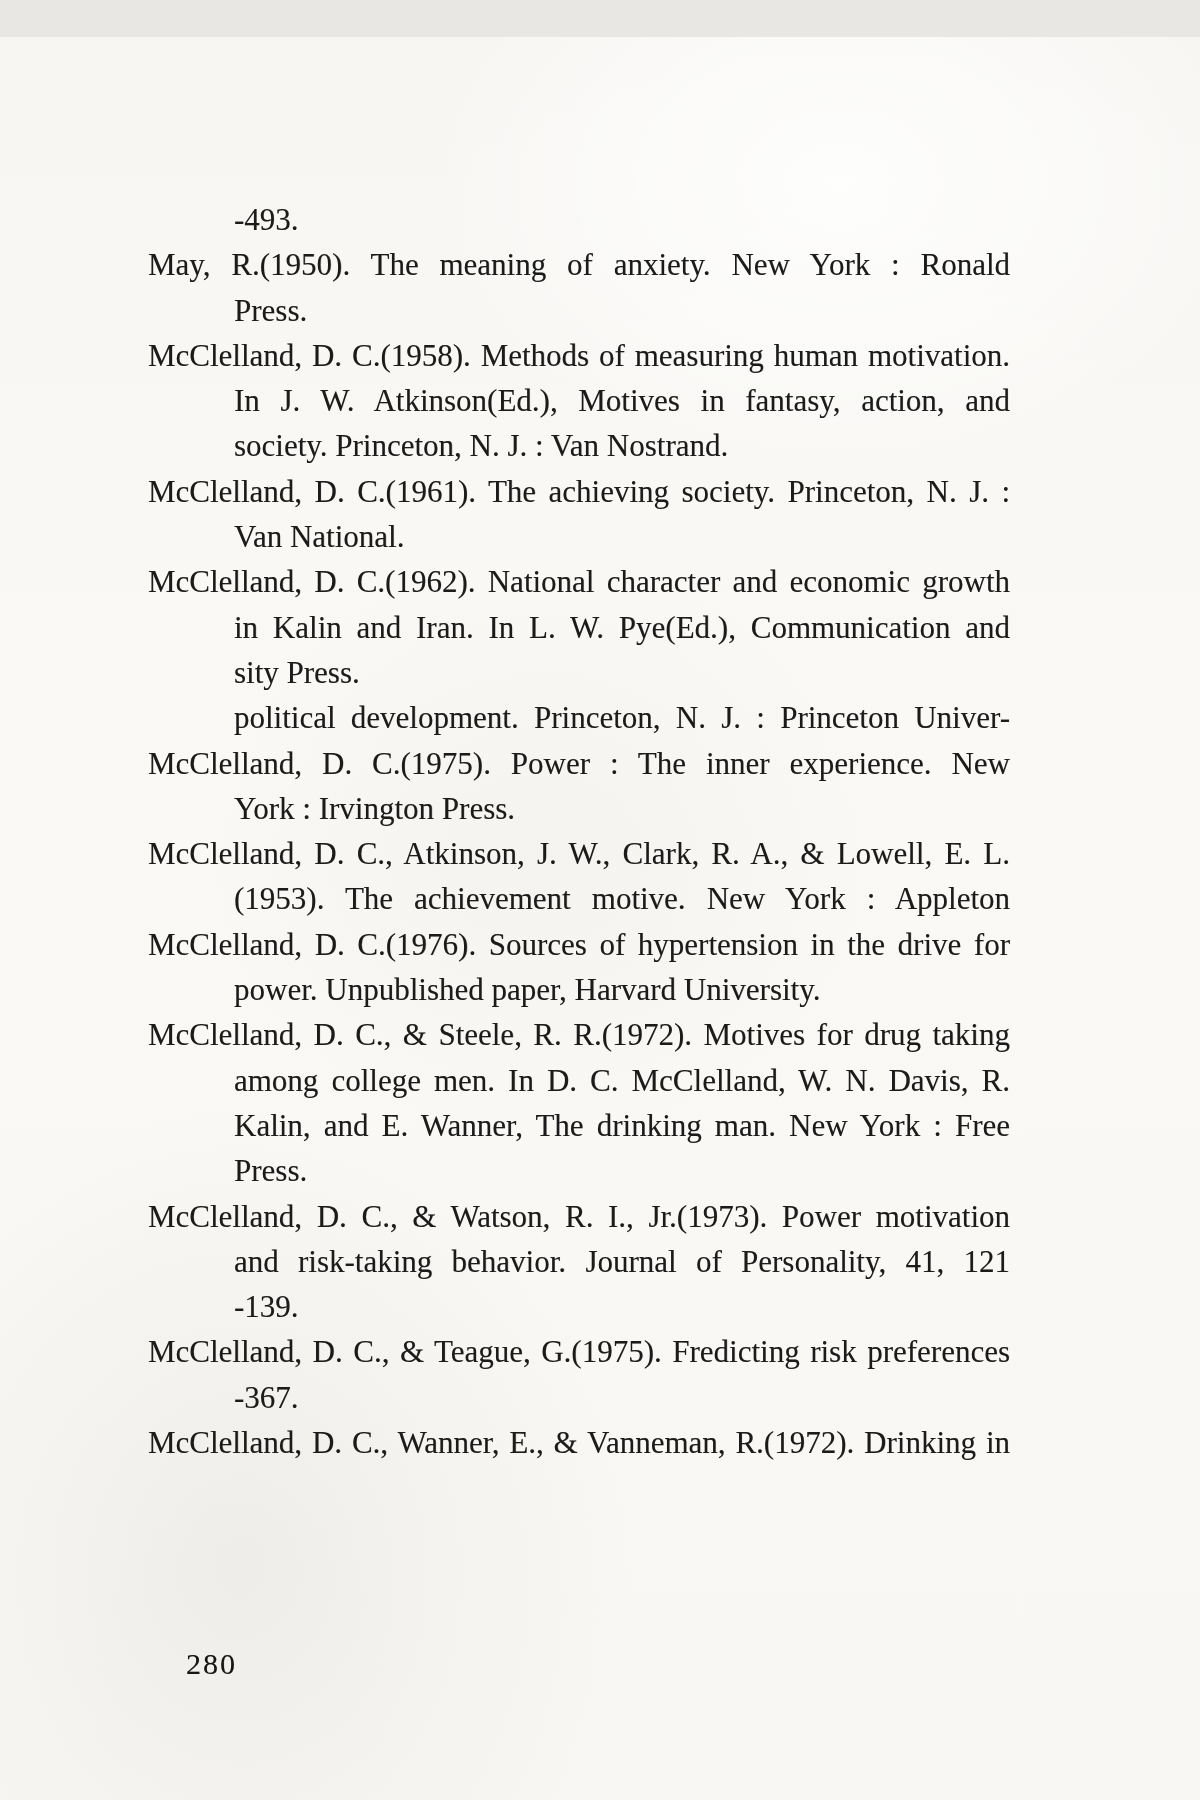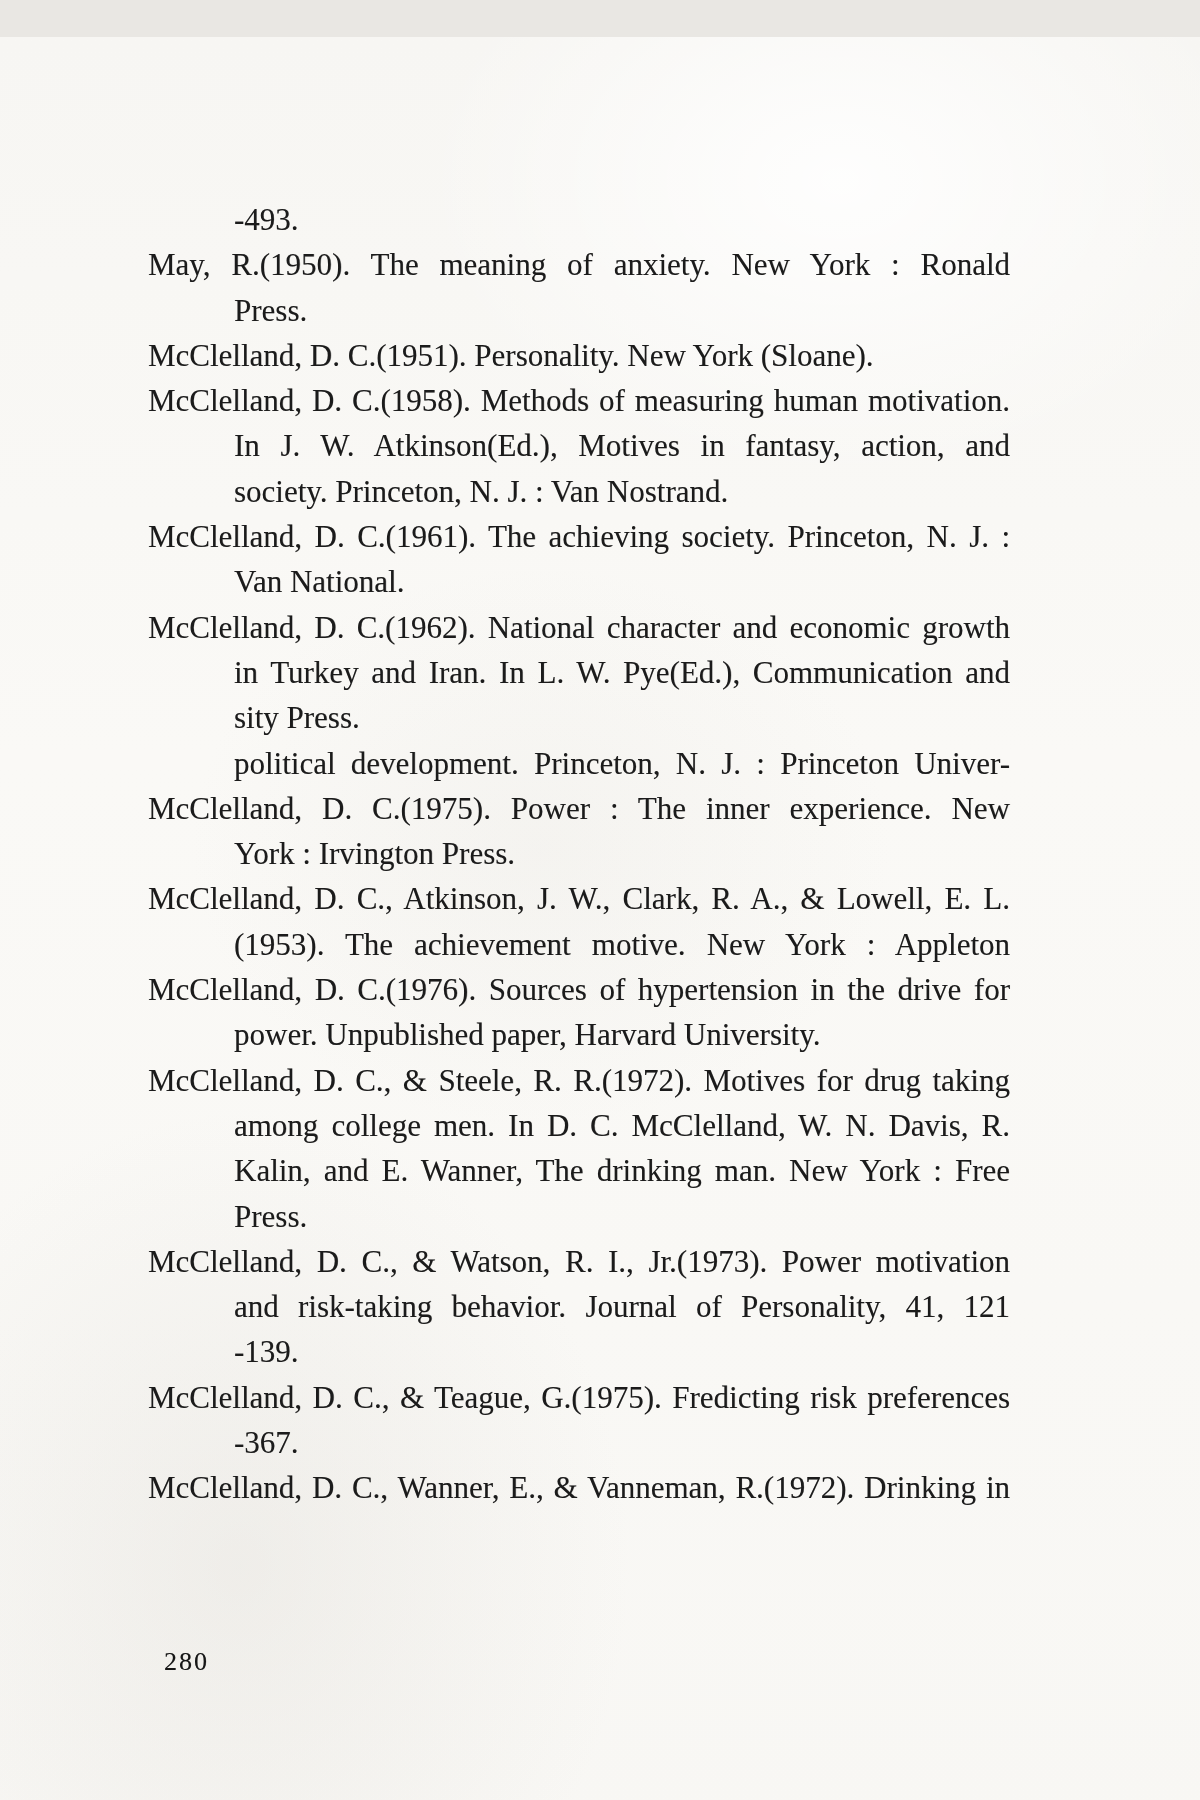--- a/index.html
+++ b/index.html
@@ -34,43 +34,42 @@
   }
   .line.cont { padding-left: 86px; }
   .line.just {
     text-align: justify;
     text-align-last: justify;
     text-justify: inter-word;
   }
   .line .it { }
   .page-number {
     position: absolute;
-    left: 164px; top: 1610px;
-    font-size: 26px;
+    left: 186px; top: 1610px;
+    font-size: 30px;
     letter-spacing: 2px;
     color: #161616;
     text-shadow: 0.3px 0.3px 0 rgba(25,25,25,0.4);
   }
 </style>
 </head>
 <body>
 
 <div class="page">
   <div class="text-block" id="references-list">
       <div class="line cont"><span class="">-493.</span></div>
       <div class="line just"><span class="">May, R.(1950). </span><span class="it">The meaning of anxiety.</span><span class=""> New York : Ronald</span></div>
       <div class="line cont"><span class="">Press.</span></div>
-      <div class="line"><span class="">McClelland, D. C.(1951). Personality. New York (Sloane).</span></div>
       <div class="line just"><span class="">McClelland, D. C.(1958). Methods of measuring human motivation.</span></div>
       <div class="line cont just"><span class="">In J. W. Atkinson(Ed.), </span><span class="it">Motives in fantasy, action, and</span></div>
       <div class="line cont"><span class="it">society.</span><span class=""> Princeton, N. J. : Van Nostrand.</span></div>
       <div class="line just"><span class="">McClelland, D. C.(1961). </span><span class="it">The achieving society.</span><span class=""> Princeton, N. J. :</span></div>
       <div class="line cont"><span class="">Van National.</span></div>
       <div class="line just"><span class="">McClelland, D. C.(1962). National character and economic growth</span></div>
-      <div class="line cont just"><span class="">in Turkey and Iran. In L. W. Pye(Ed.), </span><span class="it">Communication and</span></div>
+      <div class="line cont just"><span class="">in Kalin and Iran. In L. W. Pye(Ed.), </span><span class="it">Communication and</span></div>
       <div class="line cont"><span class="">sity Press.</span></div>
       <div class="line cont just"><span class="it">political development.</span><span class=""> Princeton, N. J. : Princeton Univer-</span></div>
       <div class="line just"><span class="">McClelland, D. C.(1975). </span><span class="it">Power : The inner experience.</span><span class=""> New</span></div>
       <div class="line cont"><span class="">York : Irvington Press.</span></div>
       <div class="line just"><span class="">McClelland, D. C., Atkinson, J. W., Clark, R. A., &amp; Lowell, E. L.</span></div>
       <div class="line cont just"><span class="">(1953). </span><span class="it">The achievement motive.</span><span class=""> New York : Appleton</span></div>
       <div class="line just"><span class="">McClelland, D. C.(1976). </span><span class="it">Sources of hypertension in the drive for</span></div>
       <div class="line cont"><span class="it">power.</span><span class=""> Unpublished paper, Harvard University.</span></div>
       <div class="line just"><span class="">McClelland, D. C., &amp; Steele, R. R.(1972). Motives for drug taking</span></div>
       <div class="line cont just"><span class="">among college men. In D. C. McClelland, W. N. Davis, R.</span></div>

